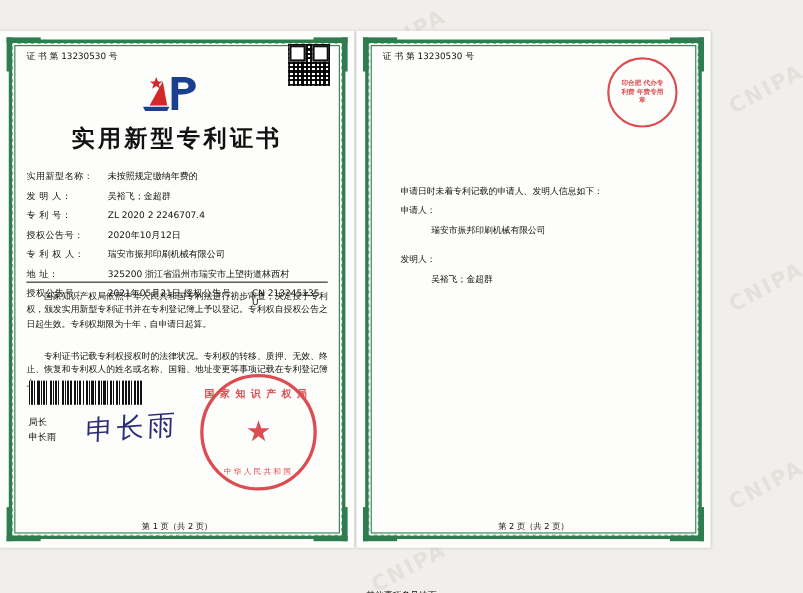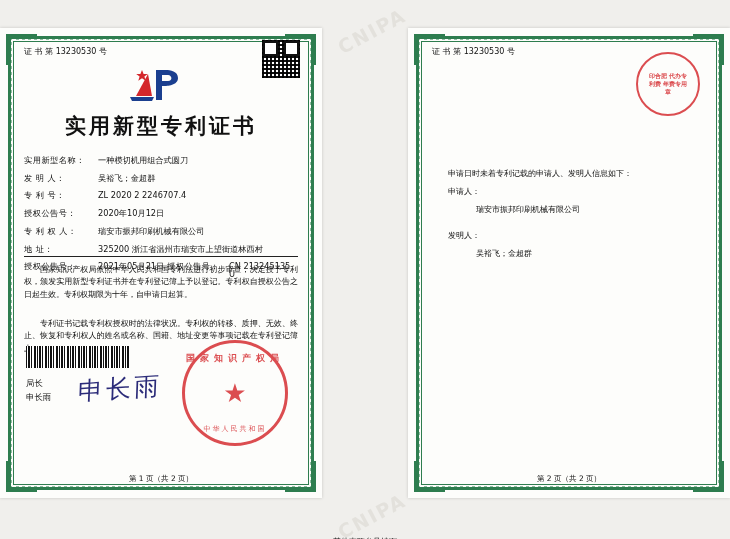--- a/index.html
+++ b/index.html
@@ -19,22 +19,22 @@
     letter-spacing:2px;
     transform:rotate(-28deg);
     user-select:none;
     pointer-events:none;
     z-index:0;
   }
   .pages{
     position:relative;
     z-index:2;
     display:flex;
-    justify-content:space-between;
-    gap:18px;
+    justify-content:flex-start;
+    gap:2px;
     padding-top:28px;
   }
   .page{
     width:322px;height:470px;
     background:#fdfdfb;
     position:relative;
     box-shadow:0 0 3px rgba(0,0,0,.18);
   }
   
   .border-outer{
@@ -228,21 +228,21 @@
         <path d="M4 31 L28 31 L26 35 L6 35 Z" fill="#1b3f8f"></path>
         <path d="M16 4 l1.6 4 h4.2 l-3.4 2.6 1.3 4.1 -3.7-2.5 -3.7 2.5 1.3-4.1 -3.4-2.6 h4.2 z" fill="#d4272b"></path>
       </svg>
     </div>
 
     <div class="title">实用新型专利证书</div>
 
     <div class="fields">
       <div class="frow">
           <div class="flabel">实用新型名称：</div>
-          <div class="fval">一种模切机用组合式圆刀</div>
+          <div class="fval">未按照规定缴纳年费的</div>
         </div>
       <div class="frow">
           <div class="flabel">发 明 人：</div>
           <div class="fval">吴裕飞；金超群</div>
         </div>
       <div class="frow">
           <div class="flabel">专 利 号：</div>
           <div class="fval">ZL 2020 2 2246707.4</div>
         </div>
       <div class="frow">

